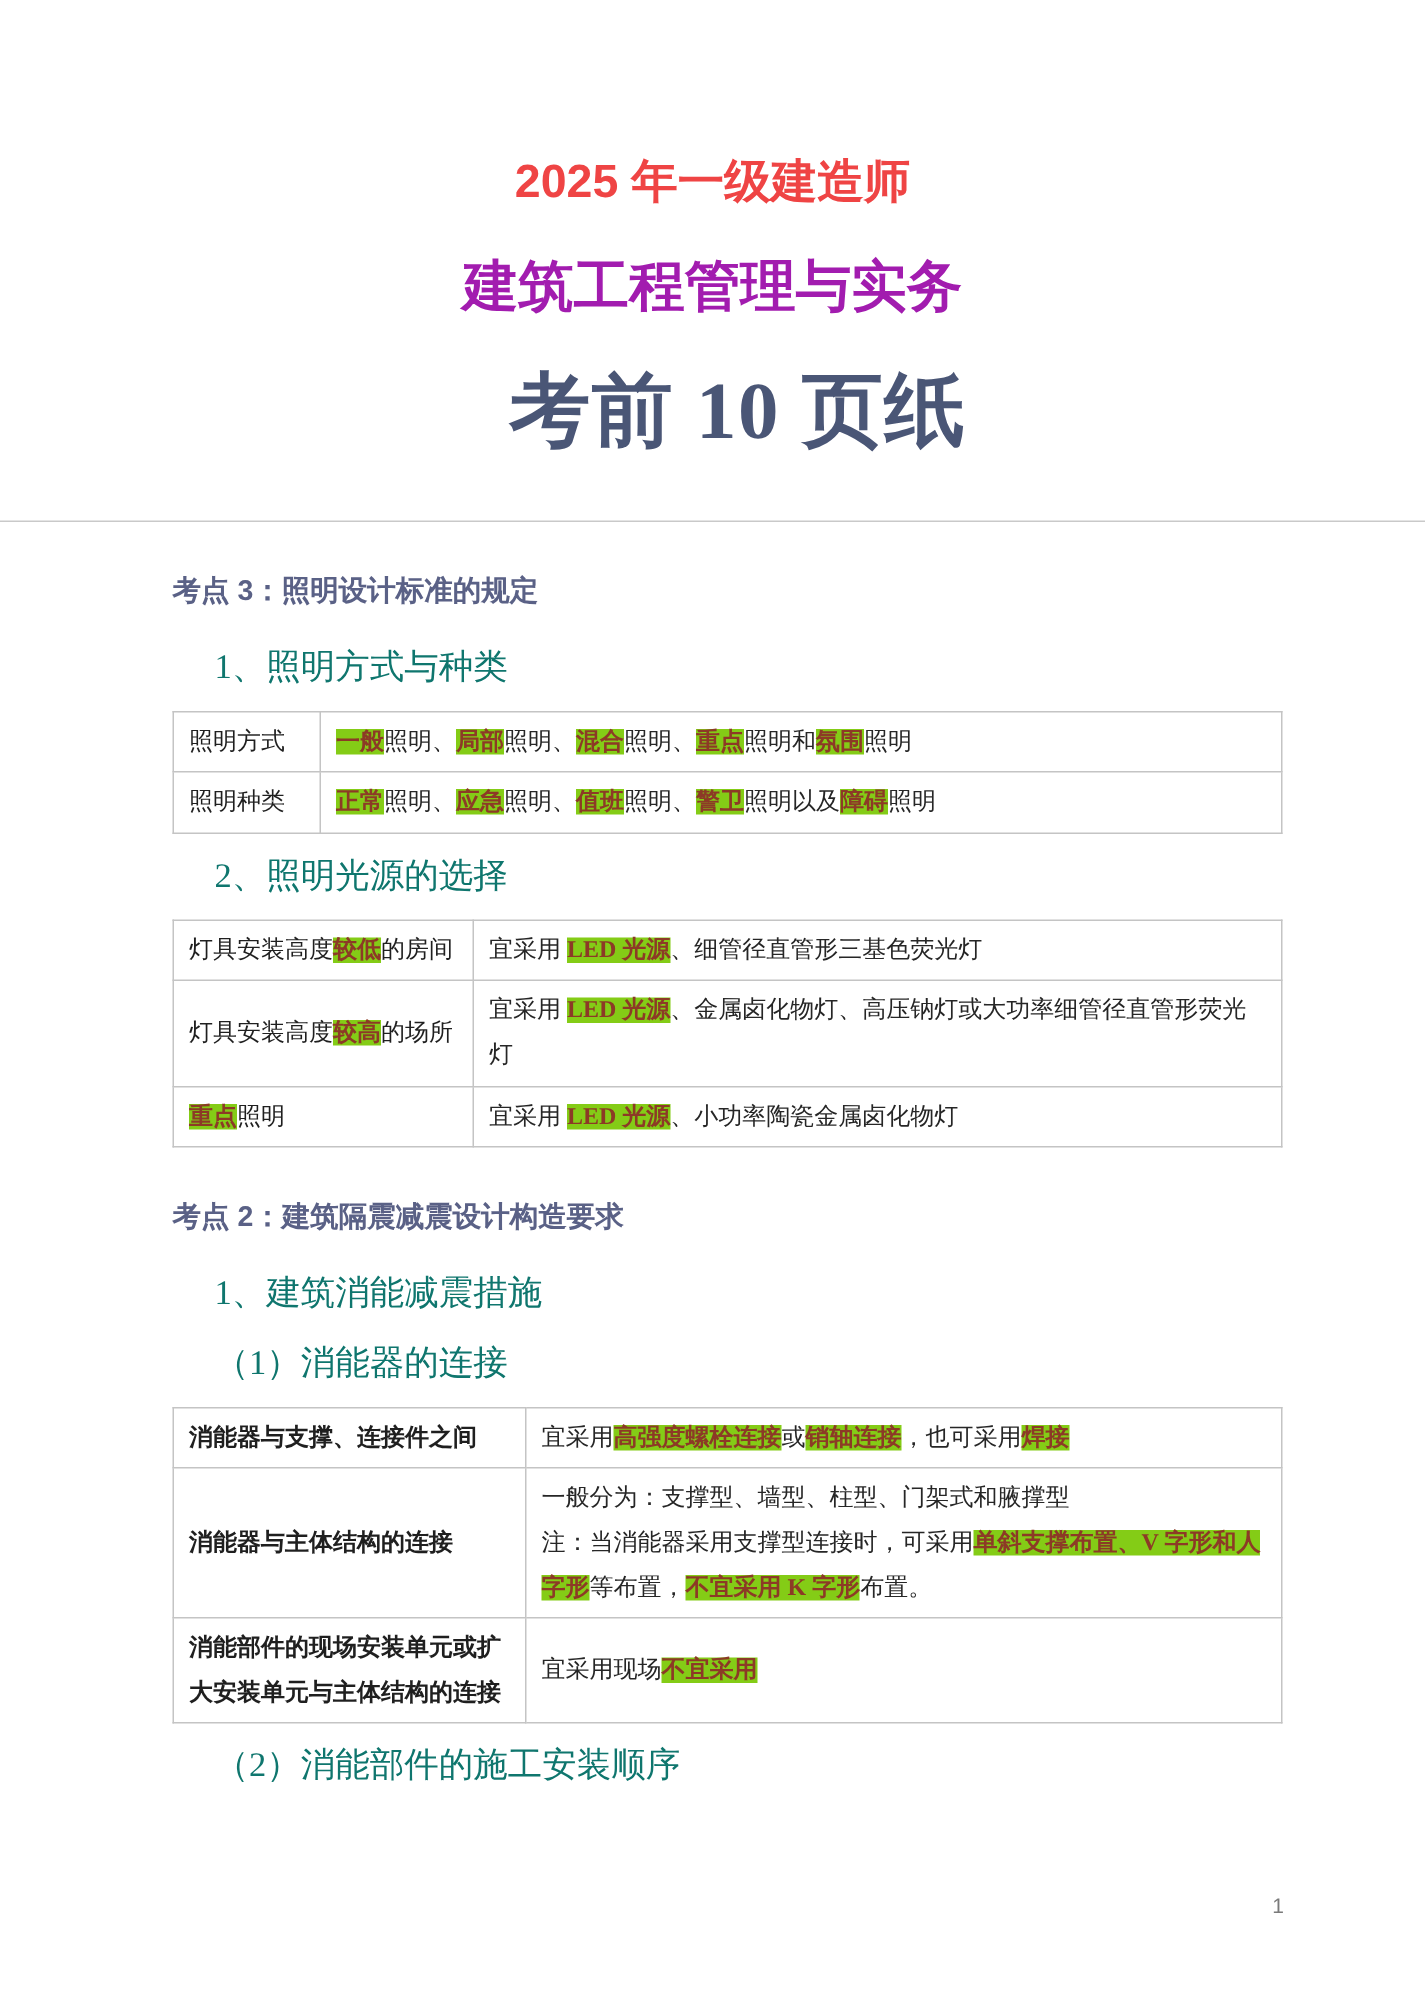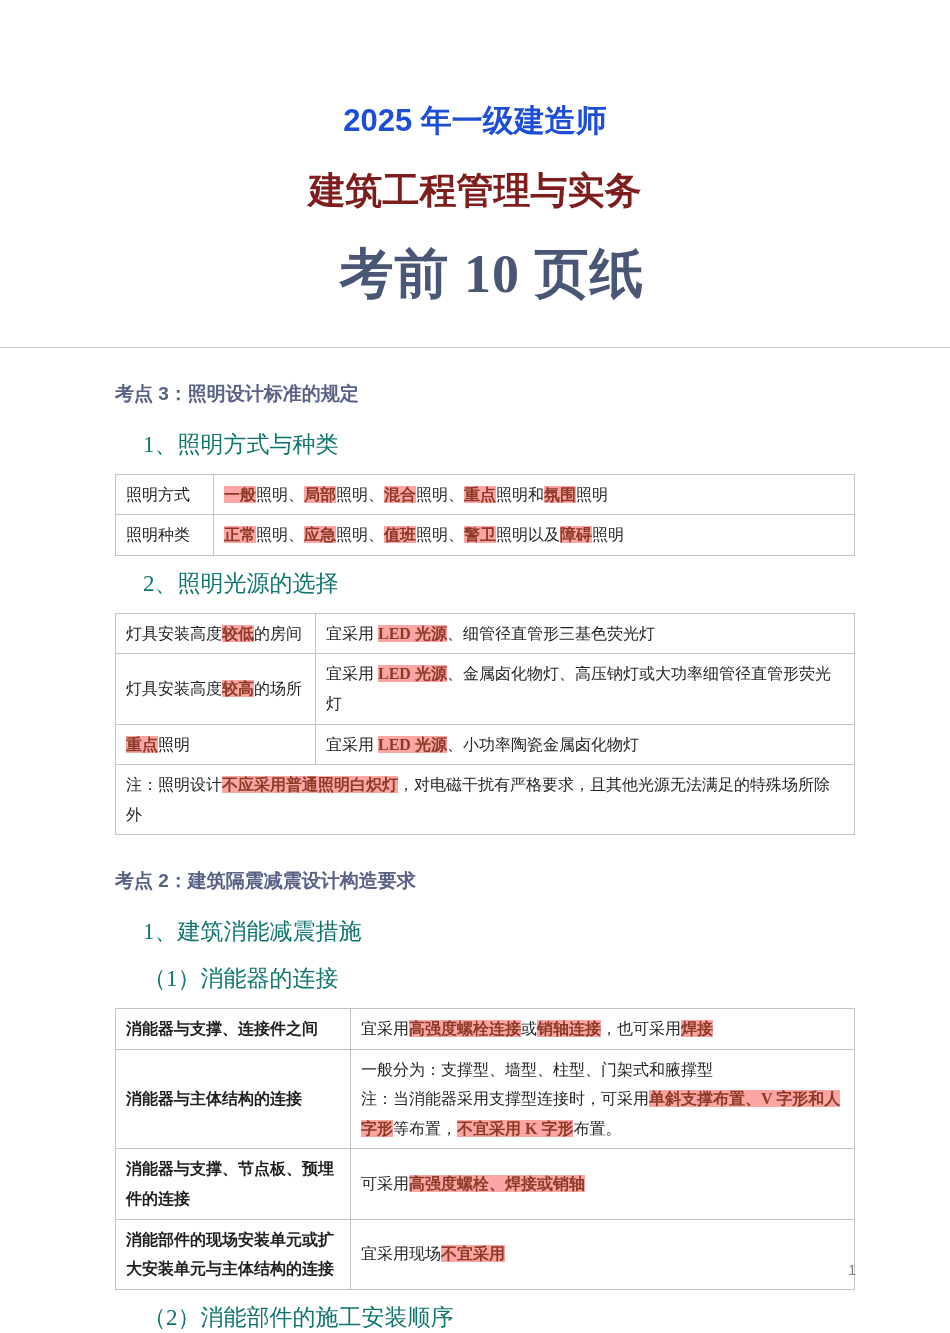--- a/index.html
+++ b/index.html
@@ -1,32 +1,32 @@
 <!DOCTYPE html>
 <html lang="zh"><head>
 <meta charset="utf-8">
 <style>
   html,body{margin:0;padding:0;background:#ffffff;}
   body{width:950px;height:1333px;position:relative;font-family:"Liberation Serif","DejaVu Serif",serif;color:#262626;}
   .title-block{padding-top:100px;text-align:center;}
-  .t1{font-family:"Liberation Sans","DejaVu Sans",sans-serif;font-weight:700;font-size:31px;color:#1d4ed8;}
-  .t2{font-family:"Liberation Sans","DejaVu Sans",sans-serif;font-weight:700;font-size:37px;color:#7f1d1d;margin-top:24px;}
+  .t1{font-family:"Liberation Sans","DejaVu Sans",sans-serif;font-weight:700;font-size:31px;color:#ef4444;}
+  .t2{font-family:"Liberation Sans","DejaVu Sans",sans-serif;font-weight:700;font-size:37px;color:#a21caf;margin-top:24px;}
   .t3{font-family:"Liberation Serif","DejaVu Serif",serif;font-weight:700;font-size:54px;color:#4A5676;margin-top:22px;letter-spacing:1px;padding-left:34px;}
   .divider{border:none;border-top:1px solid #C9C9C9;margin:36px 0 0 0;}
   .content{width:740px;margin-left:115px;}
   .kp-heading{font-family:"Liberation Sans","DejaVu Sans",sans-serif;font-weight:700;font-size:19px;color:#5A6186;margin:33px 0 20px 0;}
   .sub{font-size:23px;color:#0f766e;padding-left:28px;margin:10px 0 10px 0;line-height:1.6;}
   table.data-table{border-collapse:collapse;width:100%;table-layout:fixed;font-size:16px;margin:10px 0 8px 0;}
   table.data-table td{border:1px solid #C4C4C4;padding:5px 10px;vertical-align:middle;}
   td.label-cell{text-align:left;font-family:"Liberation Sans","DejaVu Sans",sans-serif;color:#1f1f1f;line-height:1.85;}
   table.bold-labels td.label-cell{font-weight:700;}
   td.content-cell{text-align:left;line-height:1.85;}
   td.note-cell{text-align:left;line-height:1.85;}
   .line{line-height:1.85;}
-  .hl{color:#8C3A26;font-weight:700;background:#fca5a5;font-family:"Liberation Serif","DejaVu Serif",serif;}
+  .hl{color:#8C3A26;font-weight:700;background:#84cc16;font-family:"Liberation Serif","DejaVu Serif",serif;}
   .page-number{position:absolute;right:94px;bottom:55px;font-family:"Liberation Sans","DejaVu Sans",sans-serif;font-size:14px;color:#7a7a7a;}
 </style>
 </head>
 <body>
 
 <div class="page">
   <header class="title-block">
     <div class="t1">2025 年一级建造师</div>
     <div class="t2">建筑工程管理与实务</div>
     <div class="t3">考前 10 页纸</div>
@@ -75,25 +75,20 @@
             <td class="content-cell">
               <div class="line"><span class="run">宜采用 </span><span class="hl">LED 光源</span><span class="run">、金属卤化物灯、高压钠灯或大功率细管径直管形荧光灯</span></div>
             </td>
           </tr>
           <tr>
             <td class="label-cell"><span class="hl">重点</span><span class="run">照明</span></td>
             <td class="content-cell">
               <div class="line"><span class="run">宜采用 </span><span class="hl">LED 光源</span><span class="run">、小功率陶瓷金属卤化物灯</span></div>
             </td>
           </tr>
-          <tr>
-            <td class="note-cell" colspan="2">
-              <div class="line"><span class="run">注：照明设计</span><span class="hl">不应采用普通照明白炽灯</span><span class="run">，对电磁干扰有严格要求，且其他光源无法满足的特殊场所除外</span></div>
-            </td>
-          </tr>
         </tbody>
       </table>
       <div class="kp-heading">考点 2：建筑隔震减震设计构造要求</div>
       <div class="sub">1、建筑消能减震措施</div>
       <div class="sub">（1）消能器的连接</div>
       <table class="data-table bold-labels">
         <colgroup>
           <col style="width: 235px;">
           <col>
         </colgroup>
@@ -105,26 +100,20 @@
             </td>
           </tr>
           <tr>
             <td class="label-cell"><span class="run">消能器与主体结构的连接</span></td>
             <td class="content-cell">
               <div class="line"><span class="run">一般分为：支撑型、墙型、柱型、门架式和腋撑型</span></div>
               <div class="line"><span class="run">注：当消能器采用支撑型连接时，可采用</span><span class="hl">单斜支撑布置、V 字形和人字形</span><span class="run">等布置，</span><span class="hl">不宜采用 K 字形</span><span class="run">布置。</span></div>
             </td>
           </tr>
           <tr>
-            <td class="label-cell"><span class="run">消能器与支撑、节点板、预埋件的连接</span></td>
-            <td class="content-cell">
-              <div class="line"><span class="run">可采用</span><span class="hl">高强度螺栓、焊接或销轴</span></div>
-            </td>
-          </tr>
-          <tr>
             <td class="label-cell"><span class="run">消能部件的现场安装单元或扩大安装单元与主体结构的连接</span></td>
             <td class="content-cell">
               <div class="line"><span class="run">宜采用现场</span><span class="hl">不宜采用</span></div>
             </td>
           </tr>
         </tbody>
       </table>
       <div class="sub">（2）消能部件的施工安装顺序</div>
     </main>
 

